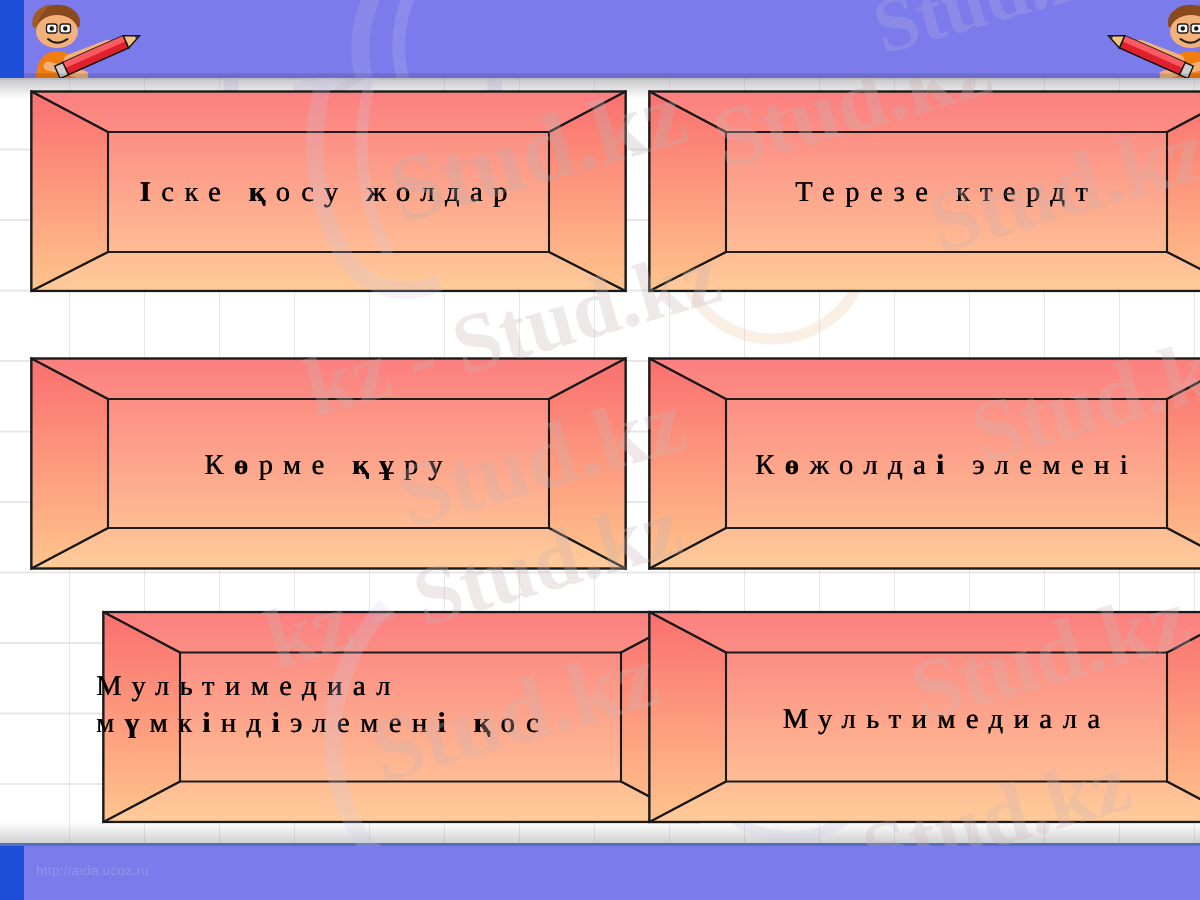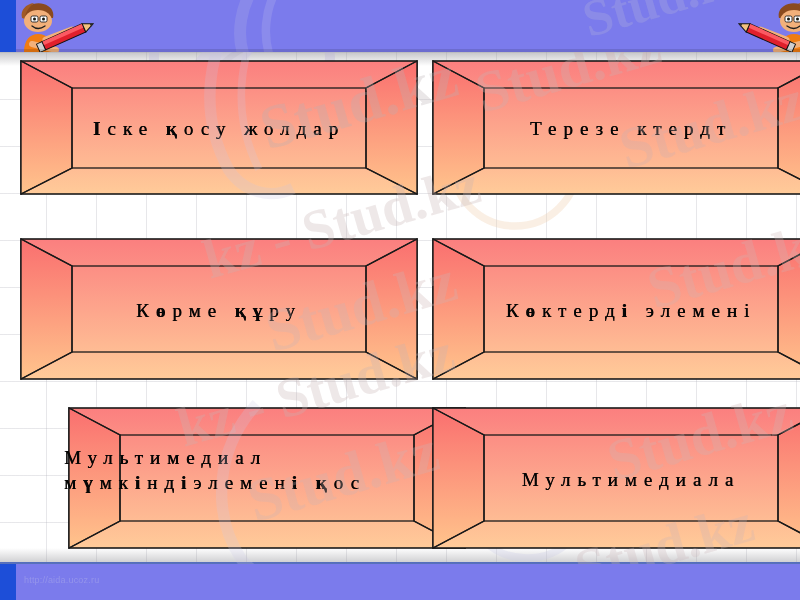--- a/index.html
+++ b/index.html
@@ -239,21 +239,21 @@
       <rect x="1" y="1" width="396" height="140" fill="url(#g1)" stroke="#1a1a1a" stroke-width="1.6"></rect>
       <polygon points="1,1 52,28 52,114 1,141" fill="url(#g1s)" stroke="#1a1a1a" stroke-width="1.4"></polygon>
       <polygon points="397,1 346,28 346,114 397,141" fill="url(#g1s)" stroke="#1a1a1a" stroke-width="1.4"></polygon>
       <rect x="52" y="28" width="294" height="86" fill="none" stroke="#1a1a1a" stroke-width="1.3"></rect>
       <line x1="1" y1="1" x2="52" y2="28" stroke="#1a1a1a" stroke-width="1.3"></line>
       <line x1="397" y1="1" x2="346" y2="28" stroke="#1a1a1a" stroke-width="1.3"></line>
       <line x1="1" y1="141" x2="52" y2="114" stroke="#1a1a1a" stroke-width="1.3"></line>
       <line x1="397" y1="141" x2="346" y2="114" stroke="#1a1a1a" stroke-width="1.3"></line>
     </svg>
     <div class="box-label" style="top:60px;">
-        <span class="ln"><span>К</span><span class="kz">ө</span><span>ктерд</span><span class="kz">і</span><span> элемен</span><span>і</span></span>
+        <span class="ln"><span>К</span><span class="kz">ө</span><span>жолда</span><span class="kz">і</span><span> элемен</span><span>і</span></span>
       </div>
   </div>
 
   <div class="box" style="left:20px; top:407px; width:398px; height:142px;padding-left:48px;">
     <svg width="398" height="142" viewBox="0 0 398 142">
       <rect x="1" y="1" width="396" height="140" fill="url(#g1)" stroke="#1a1a1a" stroke-width="1.6"></rect>
       <polygon points="1,1 52,28 52,114 1,141" fill="url(#g1s)" stroke="#1a1a1a" stroke-width="1.4"></polygon>
       <polygon points="397,1 346,28 346,114 397,141" fill="url(#g1s)" stroke="#1a1a1a" stroke-width="1.4"></polygon>
       <rect x="52" y="28" width="294" height="86" fill="none" stroke="#1a1a1a" stroke-width="1.3"></rect>
       <line x1="1" y1="1" x2="52" y2="28" stroke="#1a1a1a" stroke-width="1.3"></line>

